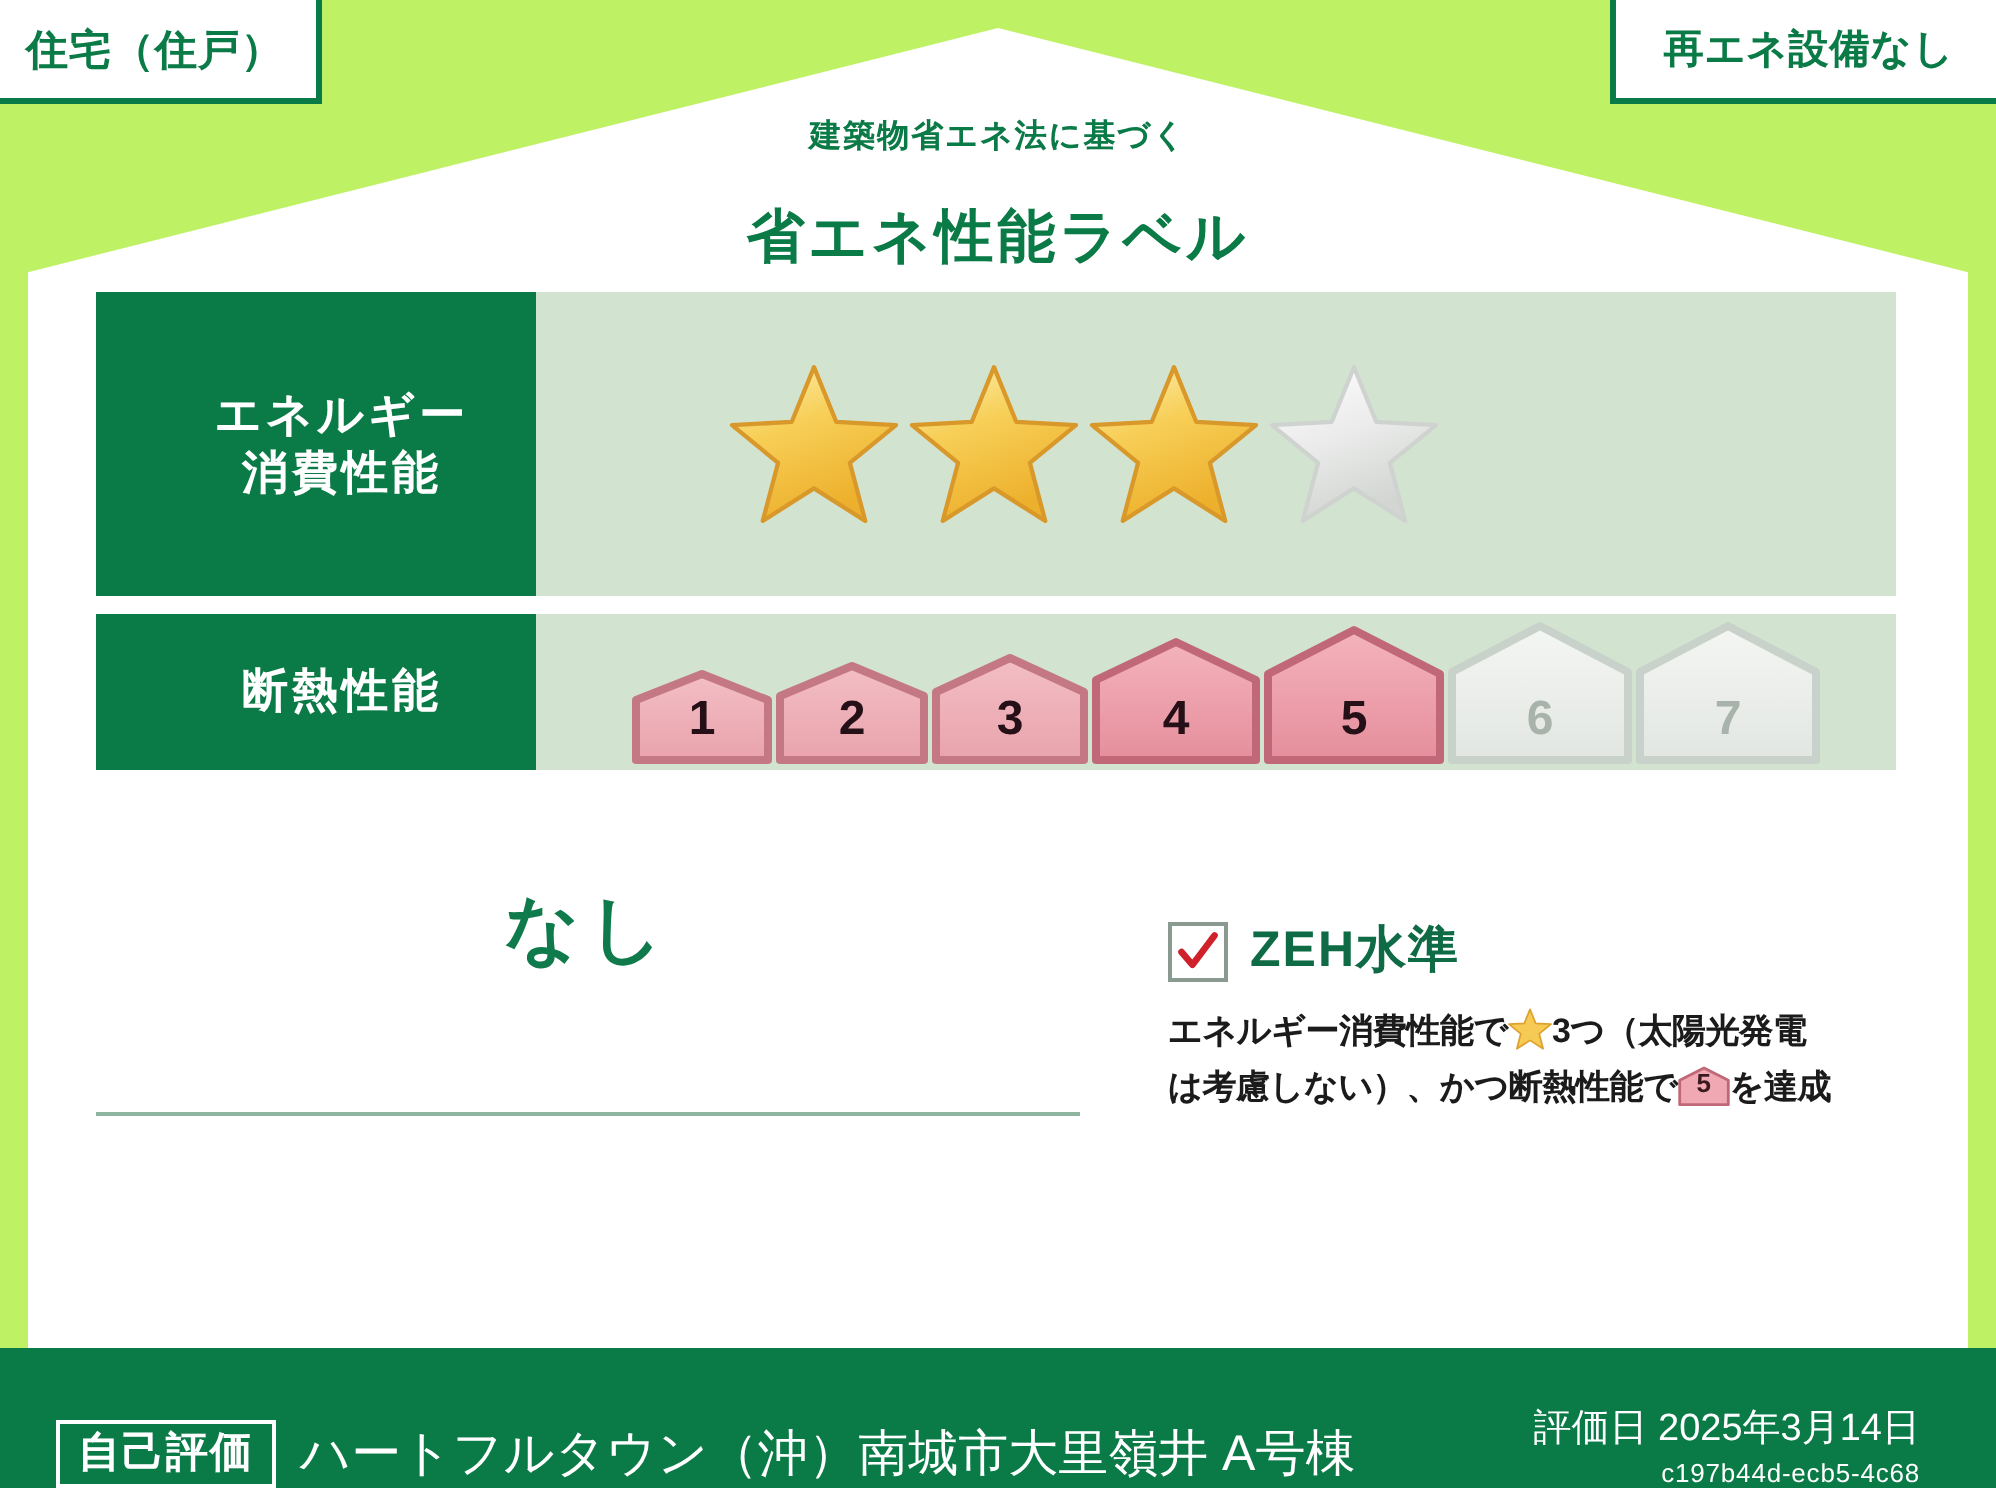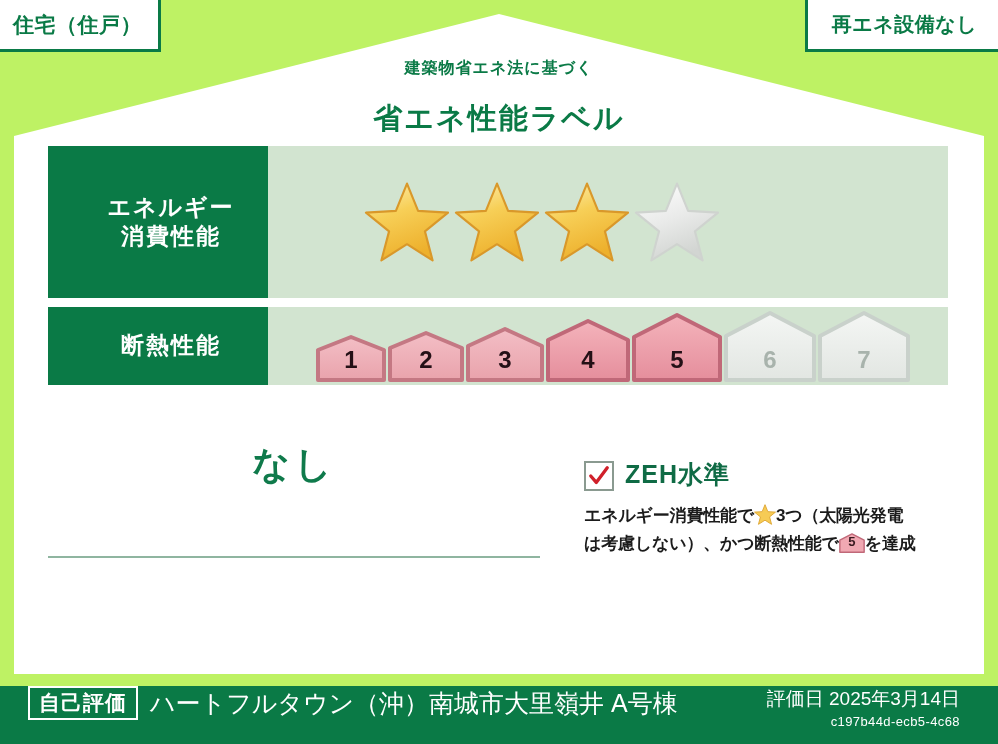--- a/index.html
+++ b/index.html
@@ -167,25 +167,25 @@
   .inline-house { display: inline-block; vertical-align: -5px; width: 26px; height: 22px; position: relative; }
   .inline-house .ihn {
     position: absolute; left: 0; right: 0; bottom: 1px;
     text-align: center; font-size: 13px; font-weight: bold; color: #3a1a20;
   }
 
   
   .footer {
     position: absolute;
     left: 0; bottom: 0;
-    width: 998px; height: 58px;
+    width: 998px; height: 70px;
     background: #0a7a46;
     color: #ffffff;
     display: flex;
-    align-items: flex-start;
+    align-items: flex-end;
   }
   .footer-left { display: flex; align-items: center; gap: 12px; padding-left: 28px; }
   .self-eval {
     border: 2px solid #ffffff;
     padding: 2px 9px 3px;
     font-size: 21px;
     font-weight: bold;
     letter-spacing: 1px;
     line-height: 1.2;
   }

